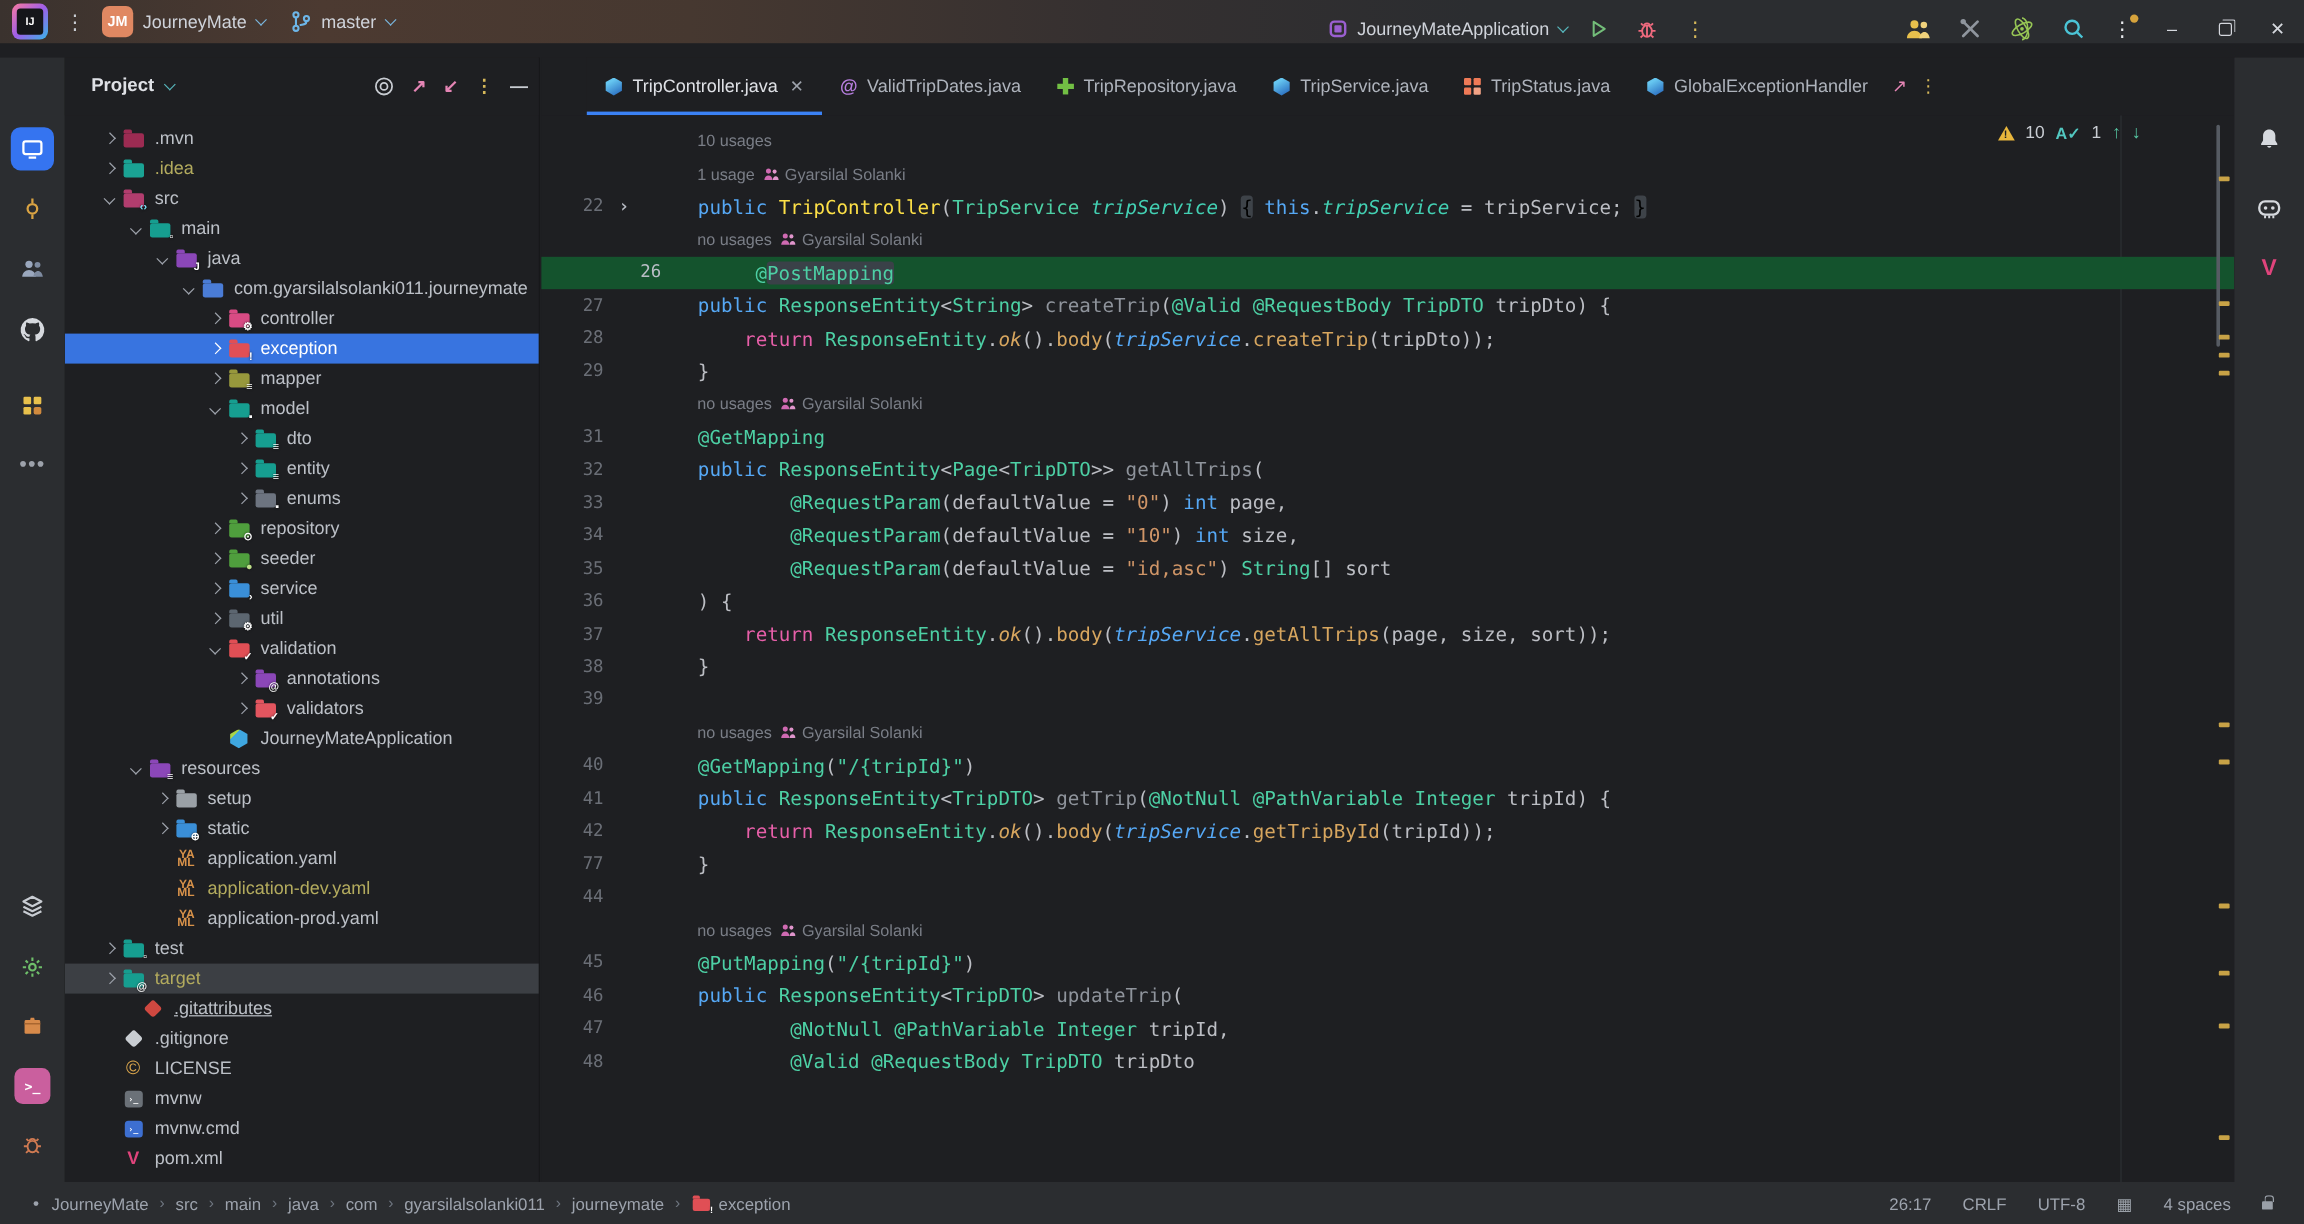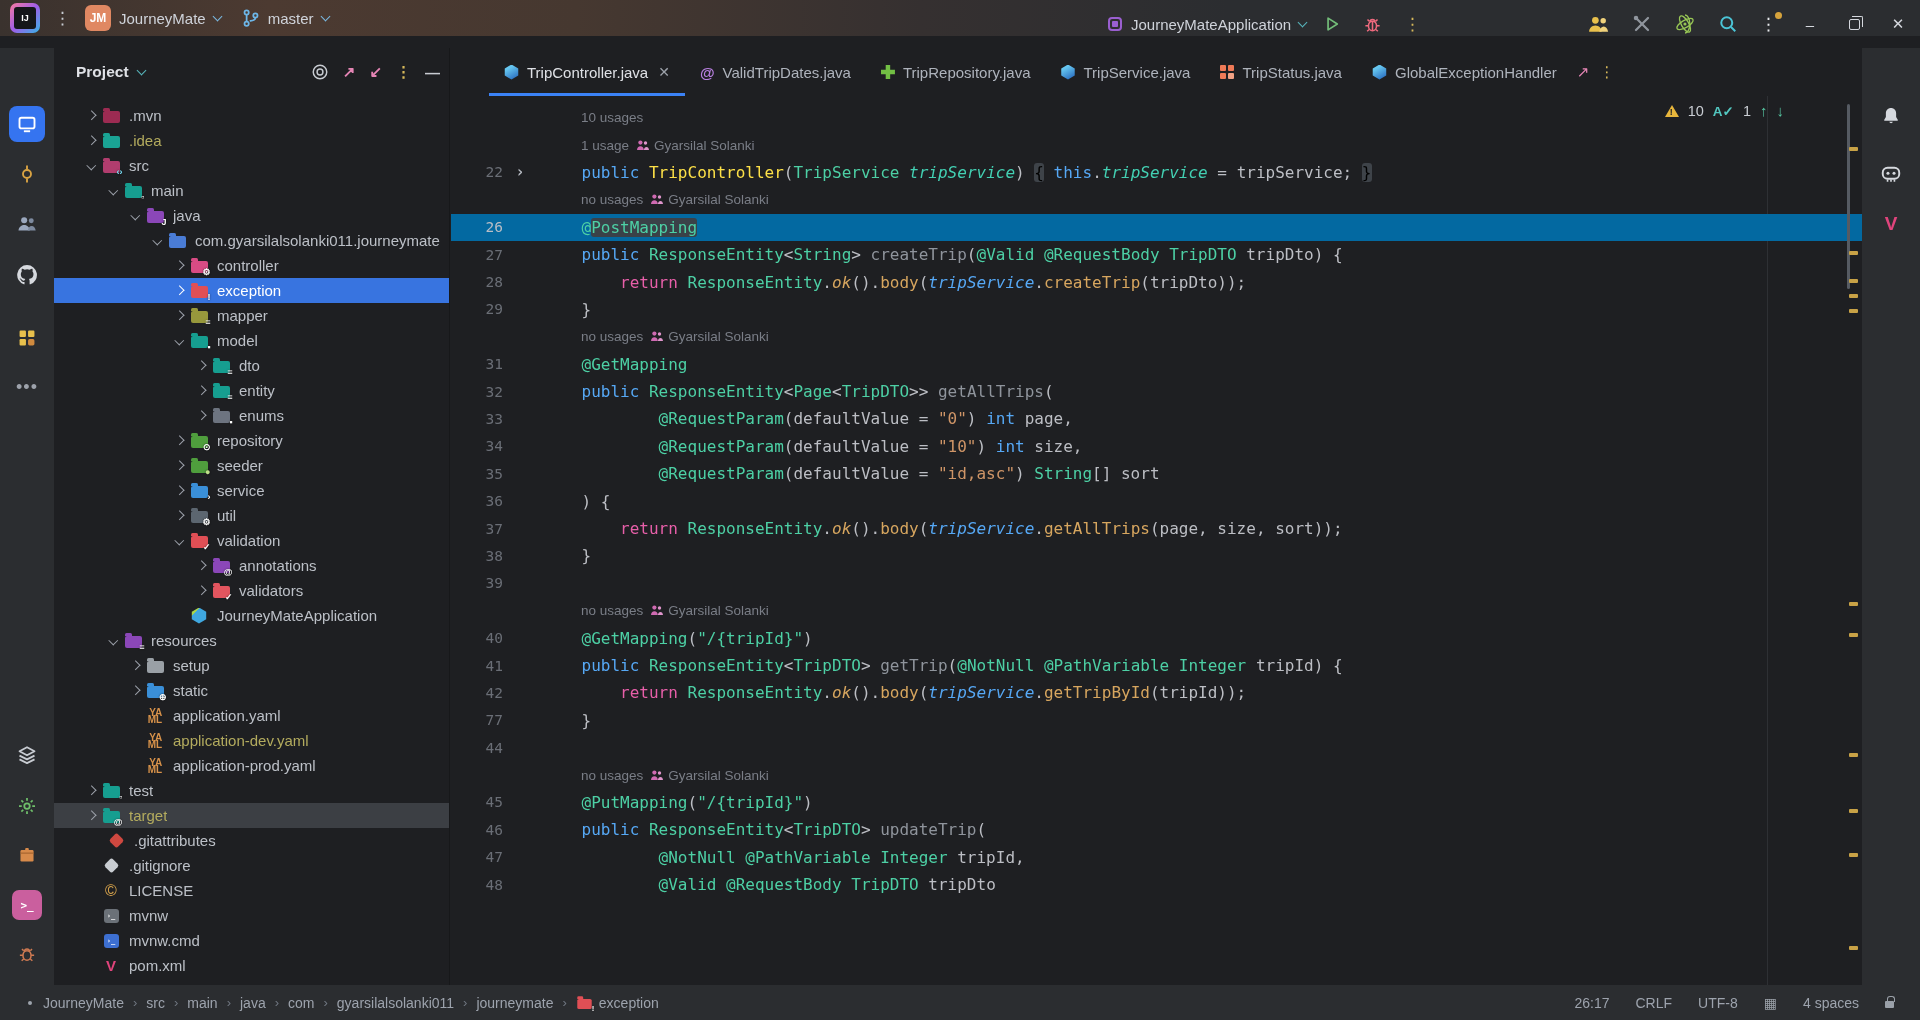--- a/index.html
+++ b/index.html
@@ -79,21 +79,21 @@
   
   #tabstrip{position:absolute;left:451px;top:48px;width:1411px;height:48px;background:#1e1f22;display:flex;align-items:stretch;padding-left:38px;}
   .tab{display:flex;align-items:center;gap:8px;padding:0 15px;font-size:15px;color:#aeb3bc;position:relative;white-space:nowrap;}
   .tab.active{background:#1e1f22;color:#dfe1e6;}
   .tab.active::after{content:"";position:absolute;left:0;right:0;bottom:0;height:3px;background:#3b82f6;}
   .tab .close{color:#9da2ab;font-size:14px;margin-left:2px;}
   .tab.trunc .lab{max-width:178px;overflow:hidden;}
   #editor{position:absolute;left:451px;top:96px;width:1411px;height:889px;background:#1e1f22;overflow:hidden;}
   #code{position:absolute;left:0;top:8px;right:0;}
   .crow{height:27.4px;display:flex;align-items:center;font-family:"DejaVu Sans Mono",monospace;font-size:16px;white-space:pre;}
-  .crow.caret{background:#0369a1;}
+  .crow.caret{background:#14532d;padding-left:48px;}
   .lnum{width:52px;text-align:right;color:#6a6e76;font-size:14.5px;flex:none;font-family:"DejaVu Sans Mono",monospace;}
   .crow.caret .lnum{color:#b9bec6;}
   .fold{width:34px;flex:none;text-align:center;color:#b6bac2;font-size:15px;font-weight:bold;}
   .ctext{padding-left:6px;}
   .inlay .ctext{font-family:"Liberation Sans",sans-serif;font-size:13.5px;color:#7a7e87;display:flex;align-items:center;gap:7px;}
   .tk-pln{color:#bcbec4;} .tk-kw{color:#56a8f5;} .tk-ret{color:#e75fa9;}
   .tk-cls{color:#4dd0a5;} .tk-ann{color:#4dd0a5;}
   .tk-fld{color:#43d0b3;font-style:italic;} .tk-var{color:#56a8f5;font-style:italic;}
   .tk-mc{color:#d7a65f;} .tk-ok{color:#d7a65f;font-style:italic;}
   .tk-md{color:#8f949c;} .tk-ctor{color:#fde047;} .tk-str{color:#cf9567;} .tk-pstr{color:#4dd0a5;}
@@ -611,21 +611,21 @@
         <span class="chevslot">
           <span class="chev r"></span>
         </span>
         <span class="icoslot">
           <span class="fico" style="background:#169e90">
             <i class="fbadge" style="color:#fff">@</i>
           </span>
         </span>
         <span class="lab">target</span>
       </div>
-      <div class="trow" style="padding-left: 33px;">
+      <div class="trow" style="padding-left: 44px; text-decoration: underline;">
         <span class="chevslot"></span>
         <span class="icoslot">
           <span class="gico" style="background:#cf4840"></span>
         </span>
         <span class="lab">.gitattributes</span>
       </div>
       <div class="trow" style="padding-left: 28px;">
         <span class="chevslot"></span>
         <span class="icoslot">
           <span class="gico" style="background:#c9cdd2"></span>

